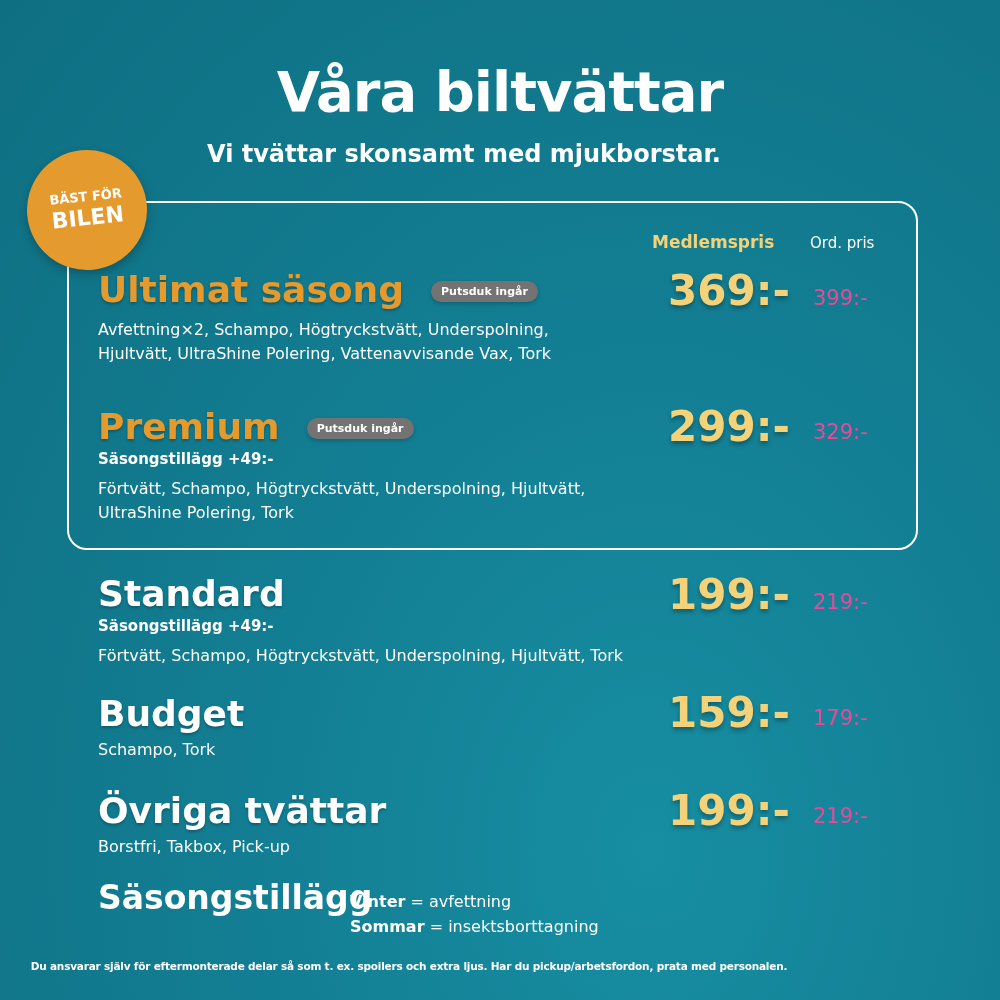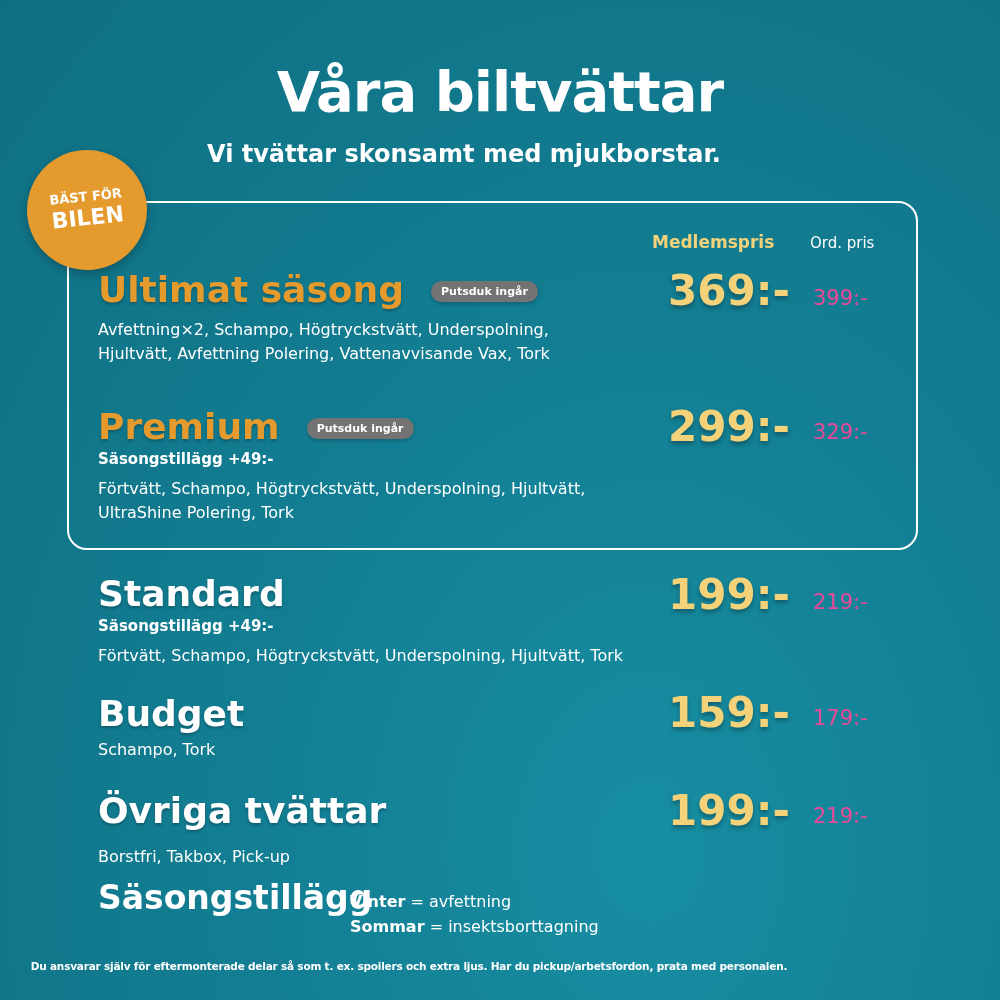--- a/index.html
+++ b/index.html
@@ -84,21 +84,21 @@
 <div class="col-head-member">Medlemspris</div>
 <div class="col-head-ord">Ord. pris</div>
 
 <div class="row" style="top:268px;">
   <div>
     <span class="name orange">Ultimat säsong</span>
     <span class="pill">Putsduk ingår</span>
   </div>
   <div class="desc" style="margin-top:6px;">
     <div>Avfettning×2, Schampo, Högtryckstvätt, Underspolning,</div>
-    <div>Hjultvätt, Avfettning Polering, Vattenavvisande Vax, Tork</div>
+    <div>Hjultvätt, UltraShine Polering, Vattenavvisande Vax, Tork</div>
   </div>
 </div>
 <div class="price-member" style="top:266px;margin-left:41px;">369:-</div>
 <div class="price-ord" style="top:284px;">399:-</div>
 
 <div class="row" style="top:405px;">
   <div>
     <span class="name orange">Premium</span>
     <span class="pill">Putsduk ingår</span>
   </div>
@@ -121,21 +121,21 @@
 
 <div class="row" style="top:692px;">
   <div class="name">Budget</div>
   <div class="desc" style="margin-top:2px;">Schampo, Tork</div>
 </div>
 <div class="price-member" style="top:688px;">159:-</div>
 <div class="price-ord" style="top:704px;">179:-</div>
 
 <div class="row" style="top:789px;">
   <div class="name">Övriga tvättar</div>
-  <div class="desc" style="margin-top:12px;">Borstfri, Takbox, Pick-up</div>
+  <div class="desc" style="margin-top:2px;">Borstfri, Takbox, Pick-up</div>
 </div>
 <div class="price-member" style="top:786px;">199:-</div>
 <div class="price-ord" style="top:802px;">219:-</div>
 
 <div class="season-head">Säsongstillägg</div>
 <div class="season-list">
   <div>
     <b>Vinter</b>
     <span>= avfettning</span>
   </div>

